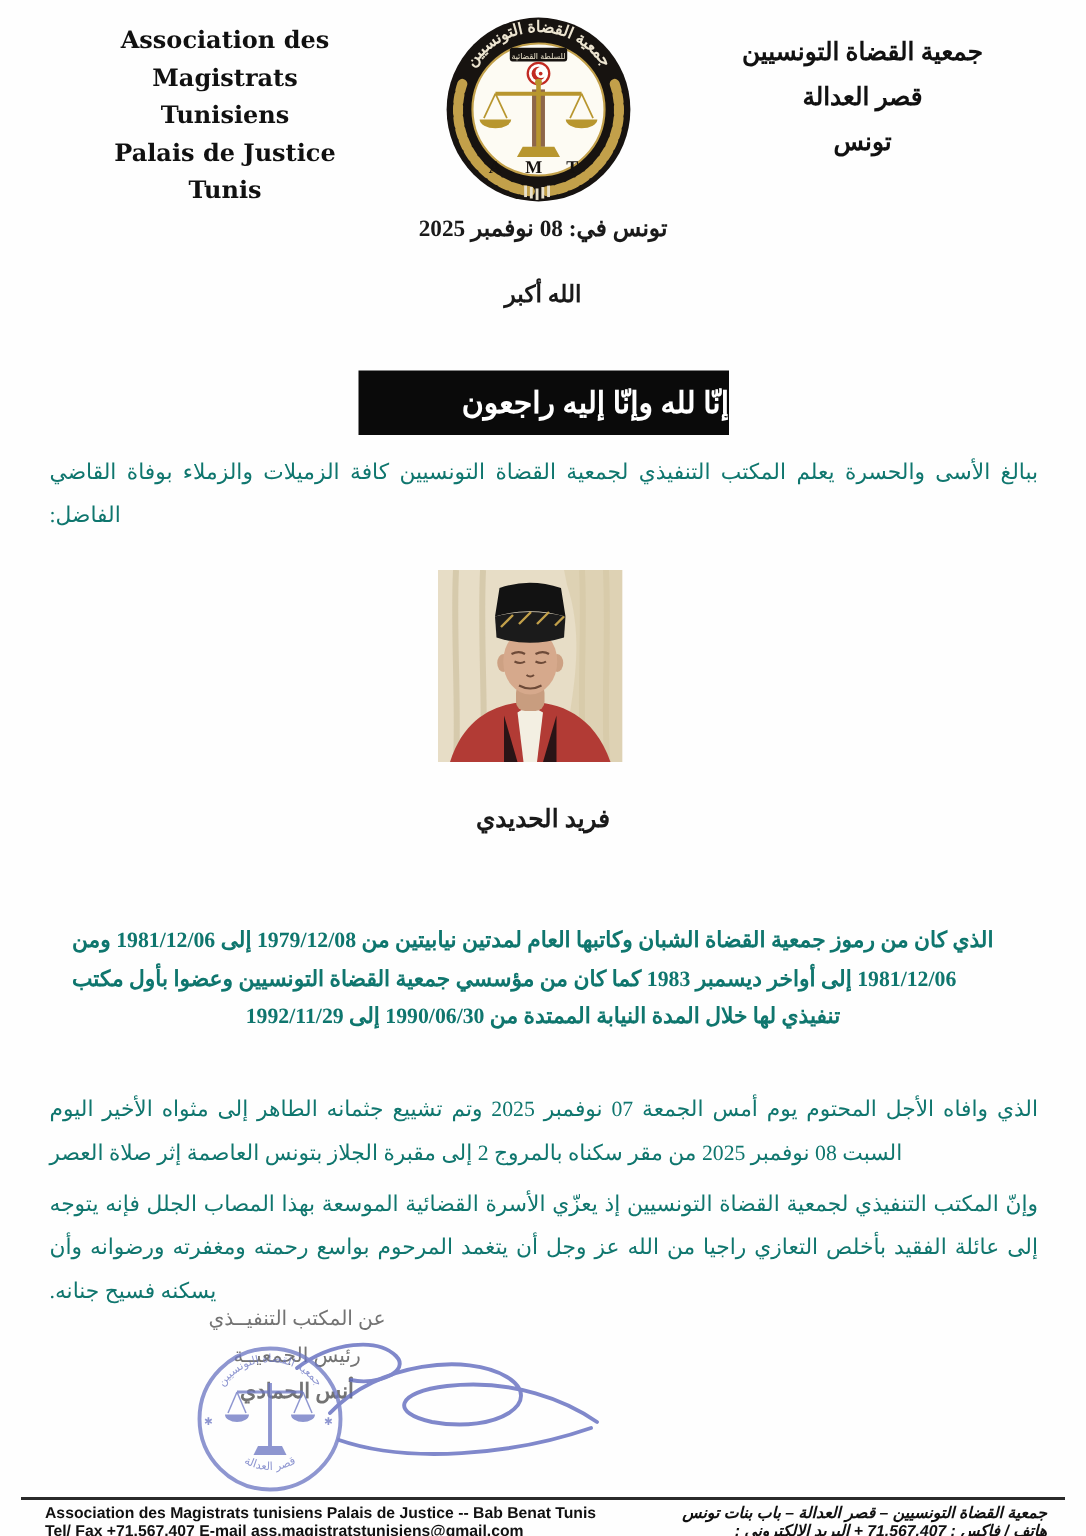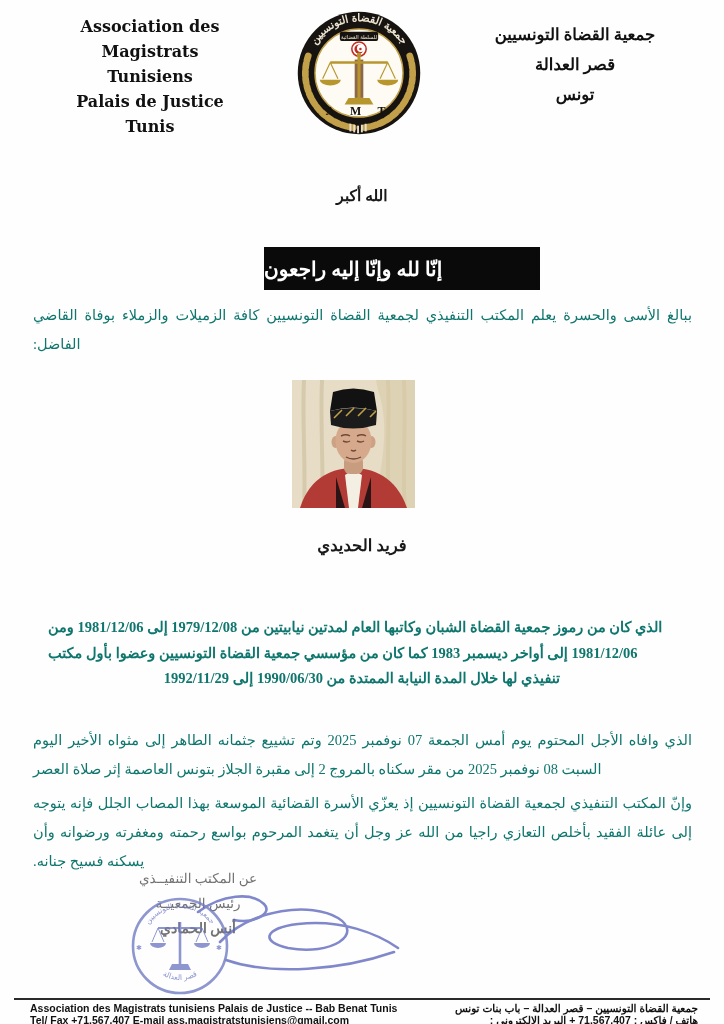--- a/index.html
+++ b/index.html
@@ -9,22 +9,22 @@
   
   .fr-block{left:38px;top:14px;width:224px;text-align:center;
             font-family:"DejaVu Serif", serif;font-weight:bold;font-size:16px;line-height:25px;color:#111;}
   .ar-block{left:452px;top:20px;width:246px;text-align:center;direction:rtl;
             font-weight:bold;font-size:16.5px;line-height:30px;color:#111;}
   .logo{left:292px;top:6px;width:134px;height:134px;}
   
   .center-line{left:0;width:724px;text-align:center;font-weight:bold;direction:rtl;}
   .date-line{top:143px;font-size:15.5px;}
   .takbir{top:187px;font-size:15.5px;}
-  .banner{left:239px;top:247px;width:276px;height:43px;display:flex;align-items:center;justify-content:flex-end;
-          font-weight:bold;font-size:20px;direction:rtl;margin-left:25px;}
+  .banner{left:239px;top:247px;width:247px;height:43px;display:flex;align-items:center;justify-content:flex-start;
+          font-weight:bold;font-size:20px;direction:rtl;}
   
   .para{left:33px;width:659px;direction:rtl;font-size:14.5px;line-height:29px;
         text-align:justify;text-align-last:left;color:#0f766e;}
   .intro{top:301px;}
   .career{top:615px;left:48px;width:628px;font-weight:bold;text-align:left;text-align-last:center;
           line-height:25.5px;font-size:14.5px;}
   .death{top:726px;}
   .condolence{top:789px;}
   .name-line{top:536px;font-size:16.5px;}
   .title-line{top:576px;font-size:16.5px;}
@@ -34,21 +34,21 @@
   .sig-block{left:86px;top:866px;width:224px;text-align:center;direction:rtl;
              font-size:13.5px;line-height:25px;color:#737373;}
   .sig-name{font-size:14px;font-weight:bold;letter-spacing:1px;}
   .stamp{left:102px;top:890px;width:302px;height:110px;pointer-events:none;}
   
   .footer-rule{left:14px;top:998px;width:696px;border-top:2px solid #2a2a2a;height:0;}
   .footer-row{left:30px;width:668px;display:flex;justify-content:space-between;align-items:baseline;
               font-family:"Liberation Sans", sans-serif;font-weight:bold;font-size:10.5px;color:#111;}
   .footer-row-1{top:1002px;}
   .footer-row-2{top:1014px;}
-  .footer-ar{direction:rtl;}
+  .footer-ar{direction:rtl;font-style:italic;}
 </style>
 </head>
 <body>
 
 <div id="page">
 
   <div class="abs fr-block">
     <div>Association des Magistrats</div>
     <div>Tunisiens</div>
     <div>Palais de Justice</div>
@@ -107,20 +107,21 @@
     </g>
     <text x="70" y="114" text-anchor="middle" font-size="12.5" font-weight="bold" fill="#15110e" font-family="Liberation Serif, serif" letter-spacing="7">A M T</text>
   </svg>
 
   <div class="abs ar-block">
     <div>جمعية القضاة التونسيين</div>
     <div>قصر العدالة</div>
     <div>تونس</div>
   </div>
 
+  <div class="abs center-line date-line">تونس في: 08 نوفمبر 2025</div>
   <div class="abs center-line takbir">الله أكبر</div>
 
   <div class="abs banner" style="background:#0a0a0a;color:#ffffff;">
     <span>إنّا لله وإنّا إليه راجعون</span>
   </div>
 
   <div class="abs para intro">ببالغ الأسى والحسرة يعلم المكتب التنفيذي لجمعية القضاة التونسيين كافة الزميلات والزملاء بوفاة القاضي الفاضل:</div>
 
   <svg class="abs portrait" viewBox="0 0 123 128">
     <rect width="123" height="128" fill="#e7ddc6"></rect>

